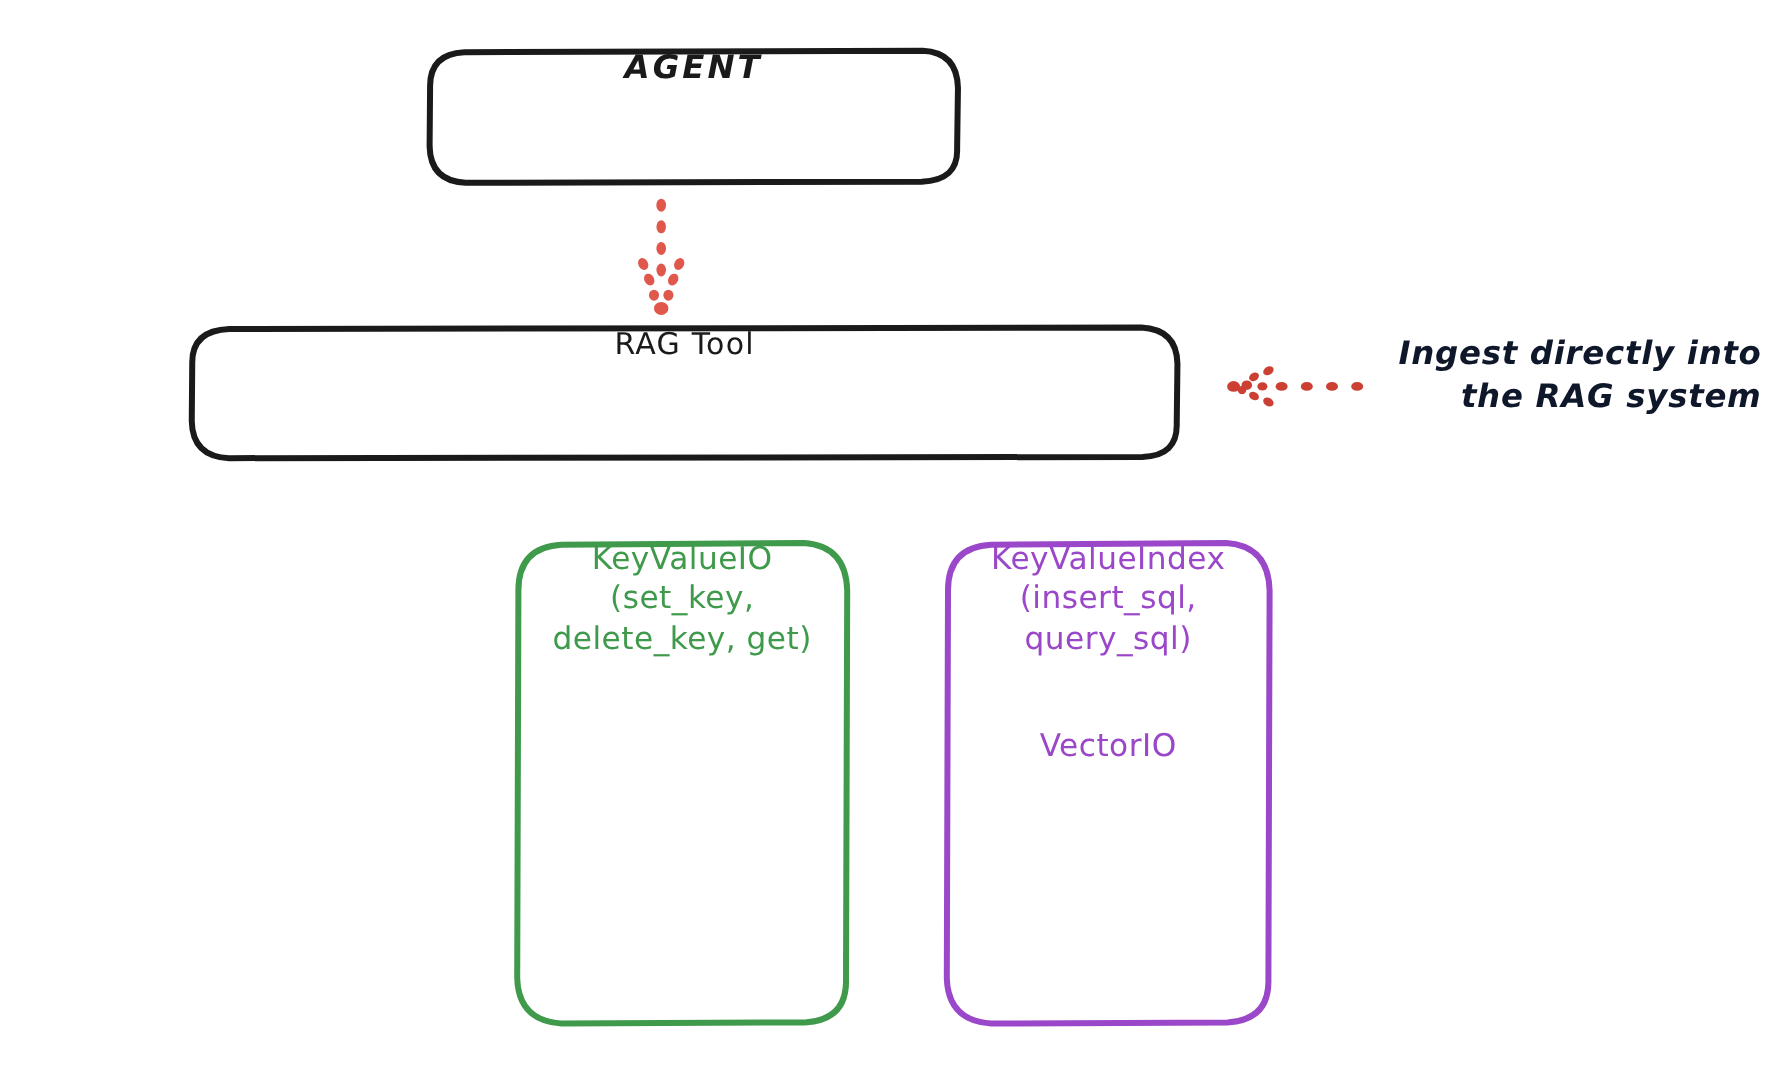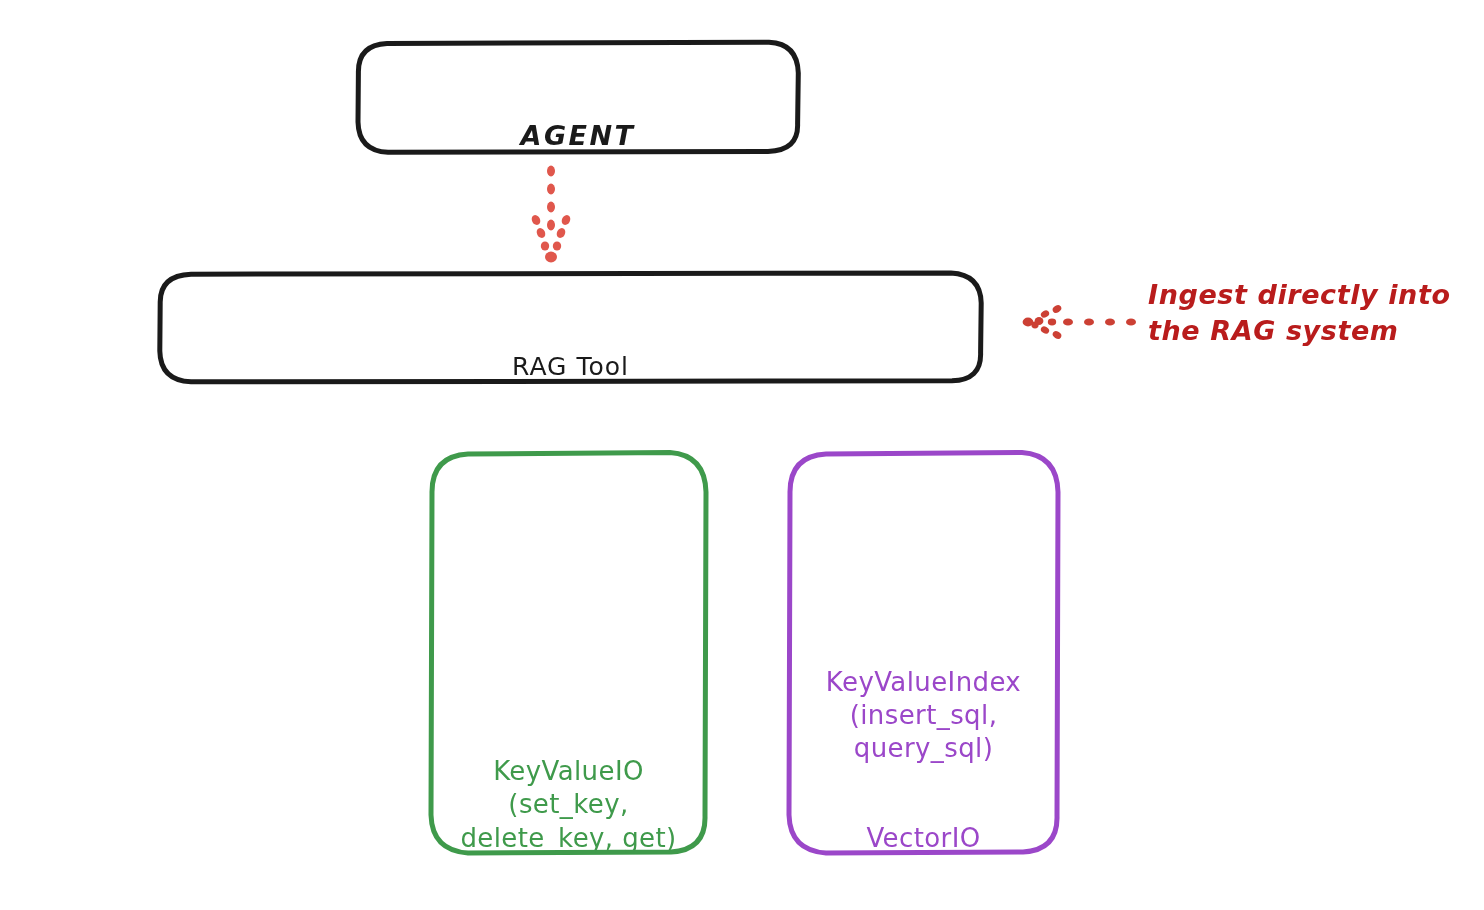--- a/index.html
+++ b/index.html
@@ -23,21 +23,21 @@
     height: 910px;
   }
 
   
   .node {
     position: absolute;
     box-sizing: border-box;
     display: flex;
     flex-direction: column;
     align-items: center;
-    justify-content: flex-end;
+    justify-content: flex-start;
     text-align: center;
     background: transparent;
     pointer-events: auto;
   }
 
   .node .label {
     position: relative;
     z-index: 2;
     line-height: 1.28;
     white-space: pre-line;
@@ -75,21 +75,20 @@
     left: 157px;
     top: 271px;
     width: 827px;
     height: 112px;
   }
   #node-ragtool .label {
     color: #1a1a1a;
     font-size: 25px;
     font-weight: 500;
     letter-spacing: 1px;
-    margin-top: 23px;
   }
 
   
   .card { }
   .card .label.api {
     font-size: 26px;
   }
   .card .label.index {
     font-size: 26px;
     margin-top: 56px;
@@ -118,24 +117,24 @@
     height: 405px;
   }
   #node-relationalio .label { color: #9b47c9; }
 
   
   #annotation-ingest {
     position: absolute;
     left: 1148px;
     top: 277px;
     width: 320px;
-    color: #b91c1c;
+    color: #0f172a;
     font-size: 27px;
     line-height: 1.35;
-    text-align: left;
+    text-align: right;
     font-style: italic;
     font-weight: 600;
     letter-spacing: 0.6px;
     white-space: pre-line;
     z-index: 3;
   }
 
   
   #overlay {
     position: absolute;

